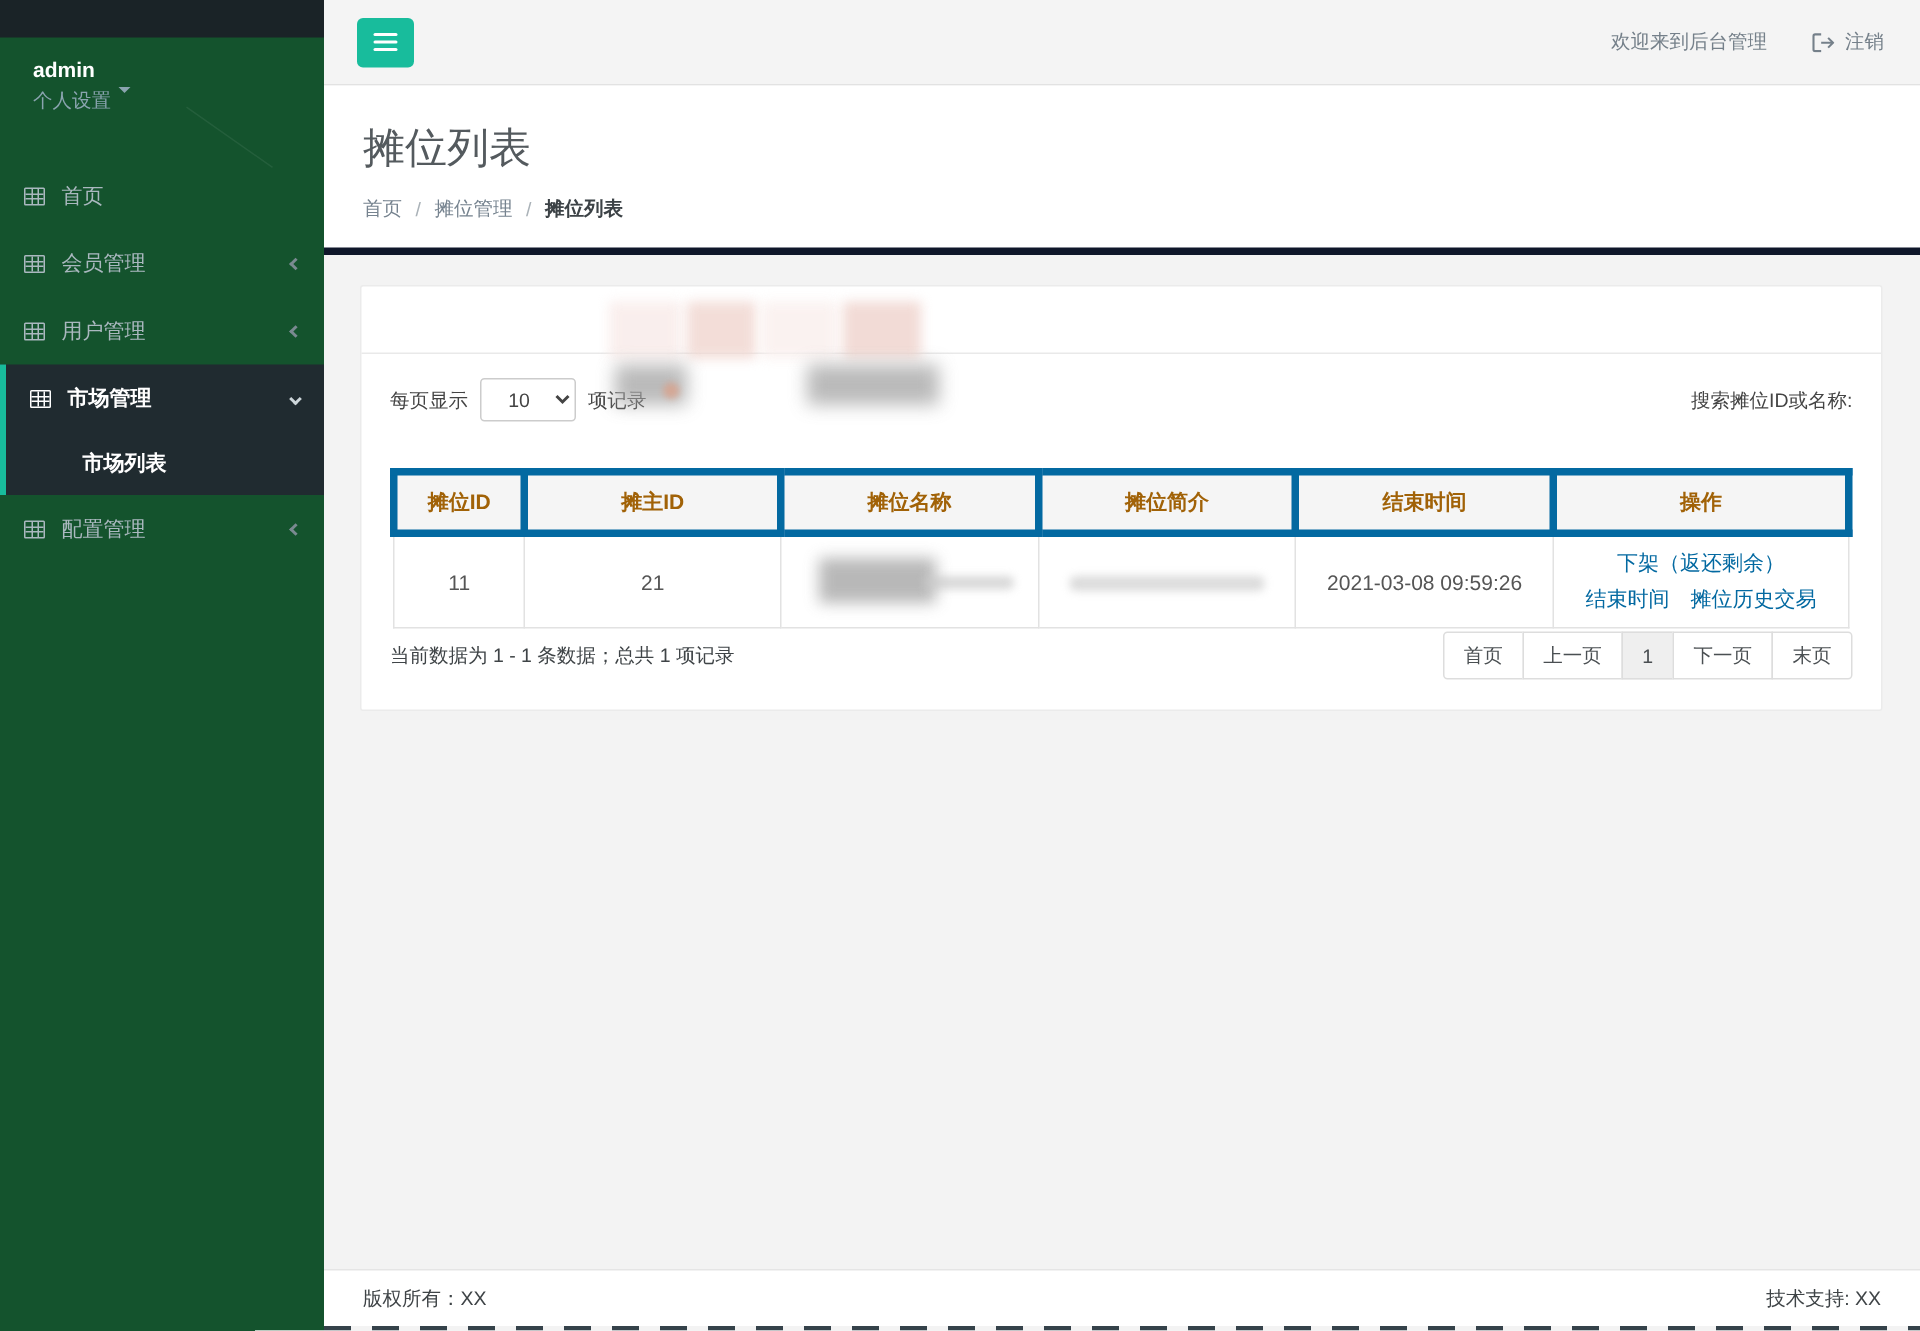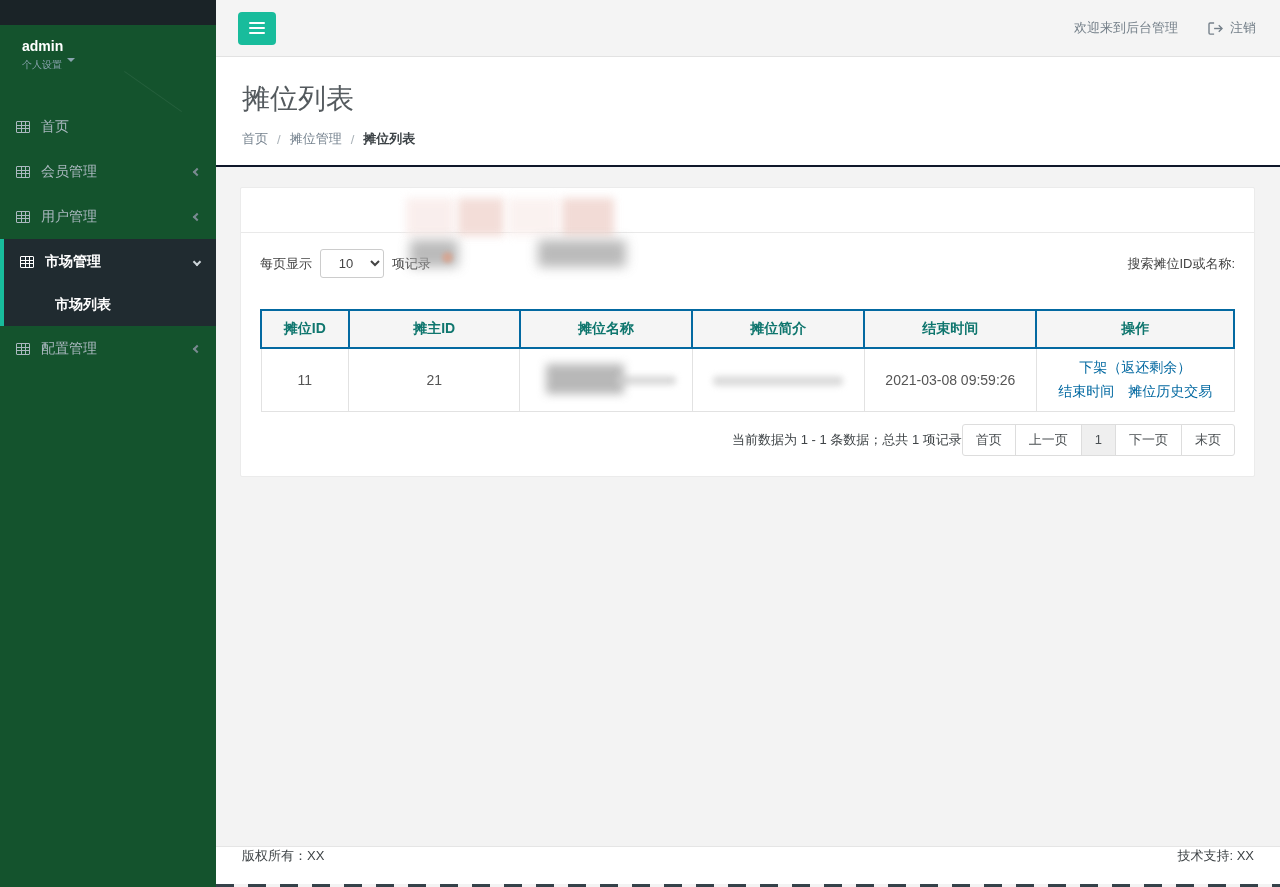--- a/index.html
+++ b/index.html
@@ -5,21 +5,21 @@
   * { box-sizing: border-box; margin: 0; padding: 0; }
   html,body { width:1280px; height:887px; overflow:hidden; }
   body { font-family:"Liberation Sans","DejaVu Sans",sans-serif; font-size:14px; color:#444; background:#f3f3f3; }
   .app { display:flex; width:1280px; height:887px; }
 
   
   .sidebar { width:216px; min-width:216px; background:#14532d; color:#aab8bf; position:relative; }
   .sb-top { height:25px; background:#1a2327; }
   .user-panel { padding:13px 22px 10px; position:relative; }
   .user-name { color:#fff; font-weight:bold; font-size:14px; margin-bottom:4px; }
-  .user-settings { color:#8aa4af; font-size:10px; cursor:pointer; display:flex; align-items:flex-start; gap:5px; }
+  .user-settings { color:#8aa4af; font-size:13px; cursor:pointer; display:flex; align-items:flex-start; gap:5px; }
   .caret-down { display:inline-block; width:0; height:0; border-left:4px solid transparent; border-right:4px solid transparent; border-top:4px solid #8aa4af; }
   .diag { position:absolute; left:118px; top:66px; width:70px; border-top:1px solid rgba(255,255,255,0.07); transform:rotate(35deg); }
   .menu { margin-top:22px; }
   .menu-item { height:45px; display:flex; align-items:center; padding:0 16px; font-size:14px; color:#aab8bf; cursor:pointer; }
   .menu-item .mi-label { margin-left:11px; flex:1; }
   .menu-block.active { background:#202b30; border-left:4px solid #18bc9c; }
   .menu-block.active .menu-item { }
   .menu-block.active .menu-item, .menu-block.active .submenu-item { color:#fff; font-weight:bold; }
   .submenu-item { height:42px; display:flex; align-items:center; padding-left:51px; font-size:14px; cursor:pointer; }
   .gicon { display:inline-block; width:14px; height:12px; border:1px solid currentColor; border-radius:1px;
@@ -32,21 +32,21 @@
 
   
   .main { display:flex; flex-direction:column; width:1238px; background:#f3f3f3; }
   .topbar { height:57px; background:#f4f4f4; border-bottom:1px solid #e2e2e2; display:flex; align-items:center; justify-content:space-between; padding:0 24px 0 22px; flex:none; }
   .menu-toggle { width:38px; height:33px; background:#18bc9c; border:none; border-radius:4px; cursor:pointer; display:flex; align-items:center; justify-content:center; }
   .hamburger { display:inline-block; width:16px; }
   .hamburger i { display:block; height:2px; background:#fff; border-radius:1px; margin:3px 0; }
   .topbar-right { display:flex; align-items:center; gap:30px; color:#75808a; font-size:13px; }
   .logout { display:flex; align-items:center; gap:7px; color:#75808a; text-decoration:none; cursor:pointer; }
 
-  .page-header { background:#fff; border-bottom:2px solid #0f172a; padding:23px 26px 17px; flex:none; }
+  .page-header { background:#fff; border-bottom:5px solid #0f172a; padding:23px 26px 17px; flex:none; }
   .page-header h1 { font-size:28px; font-weight:400; color:#545a5e; margin-bottom:12px; }
   .breadcrumb { font-size:13px; color:#76838f; display:flex; gap:9px; align-items:center; }
   .breadcrumb a { color:#76838f; text-decoration:none; cursor:pointer; }
   .breadcrumb .sep { color:#aab2b8; }
   .breadcrumb .bc-active { color:#3c4246; font-weight:bold; }
 
   .content { flex:1; padding:20px 25px 0 24px; background:#f3f3f3; overflow:hidden; }
   .card { background:#fff; border:1px solid #ebebeb; border-radius:2px; position:relative; }
   .card-head { height:45px; border-bottom:1px solid #e9e9e9; }
   .card-body { padding:16px 19px 20px; }
@@ -64,40 +64,40 @@
   .dot-tan { position:absolute; left:36px; top:56px; width:11px; height:11px; border-radius:50%; background:#d9a28c; filter:blur(2px); opacity:.8; }
 
   .toolbar { display:flex; justify-content:space-between; align-items:center; margin-bottom:31px; font-size:13px; color:#444; }
   .per-page { display:flex; align-items:center; gap:8px; }
   .per-page select { width:64px; height:29px; border:1px solid #ccc; border-radius:3px; font-size:13px; color:#444; padding:0 4px; text-align:center; background:#fff; }
   .search { display:flex; align-items:center; gap:8px; }
   .search input { width:168px; height:29px; border:1px solid #ddd; border-radius:2px; padding:0 10px; font-size:13px; color:#555; outline:none; }
   .search input::placeholder { color:#b8b8b8; }
 
   table { width:100%; border-collapse:collapse; }
-  th { background:#f5f5f5; border:2px solid #0369a1; font-size:14px; font-weight:bold; color:#0f766e; padding:9px 6px; }
+  th { background:#f5f5f5; border:5px solid #0369a1; font-size:14px; font-weight:bold; color:#a16207; padding:9px 6px; }
   td { border:1px solid #e2e2e2; font-size:14px; color:#555; text-align:center; height:63px; padding:6px; position:relative; }
   col.c1{width:9%;} col.c2{width:17.6%;} col.c3{width:17.7%;} col.c4{width:17.7%;} col.c5{width:17.7%;} col.c6{width:20.3%;}
 
   .red-name { display:inline-block; position:relative; width:120px; height:32px; vertical-align:middle; }
   .red-name .blk { position:absolute; left:0; top:0; width:78px; height:30px; background:#a7a7a7; filter:blur(5px); opacity:.8; }
   .red-name .tail { position:absolute; left:70px; top:12px; width:60px; height:9px; background:#c9c9c9; filter:blur(3px); opacity:.7; border-radius:4px; }
   .red-desc { display:inline-block; width:130px; height:10px; background:#c4c4c4; filter:blur(3px); opacity:.6; border-radius:4px; vertical-align:middle; }
 
   .actions a { color:#0369a1; text-decoration:none; font-size:14px; margin:3px 7px; display:inline-block; cursor:pointer; }
 
-  .table-foot { display:flex; justify-content:flex-end; align-items:center; margin-top:12px; }
+  .table-foot { display:flex; justify-content:space-between; align-items:center; margin-top:2px; }
   .summary { font-size:13px; color:#3f4447; }
   .pager { display:flex; }
   .pager button { background:#fff; border:1px solid #ddd; color:#4a4f52; font-size:13px; padding:6px 13px; margin-left:-1px; cursor:pointer; }
   .pager button:first-child { border-top-left-radius:3px; border-bottom-left-radius:3px; margin-left:0; }
   .pager button:last-child { border-top-right-radius:3px; border-bottom-right-radius:3px; }
   .pager button.current { background:#efefef; }
 
-  .footer { height:38px; background:#fff; border-top:1px solid #e5e5e5; display:flex; justify-content:space-between; padding:0 26px; font-size:13px; color:#3f4447; flex:none; }
+  .footer { height:38px; background:#fff; border-top:1px solid #e5e5e5; display:flex; align-items:center; justify-content:space-between; padding:0 26px; font-size:13px; color:#3f4447; flex:none; }
   .bottom-dashes { height:3px; background:repeating-linear-gradient(90deg,#35424a 0 18px,transparent 18px 32px); flex:none; }
 </style>
 </head>
 <body>
 
 <div class="app">
 
   <aside class="sidebar">
     <div class="sb-top"></div>
     <div class="user-panel">

